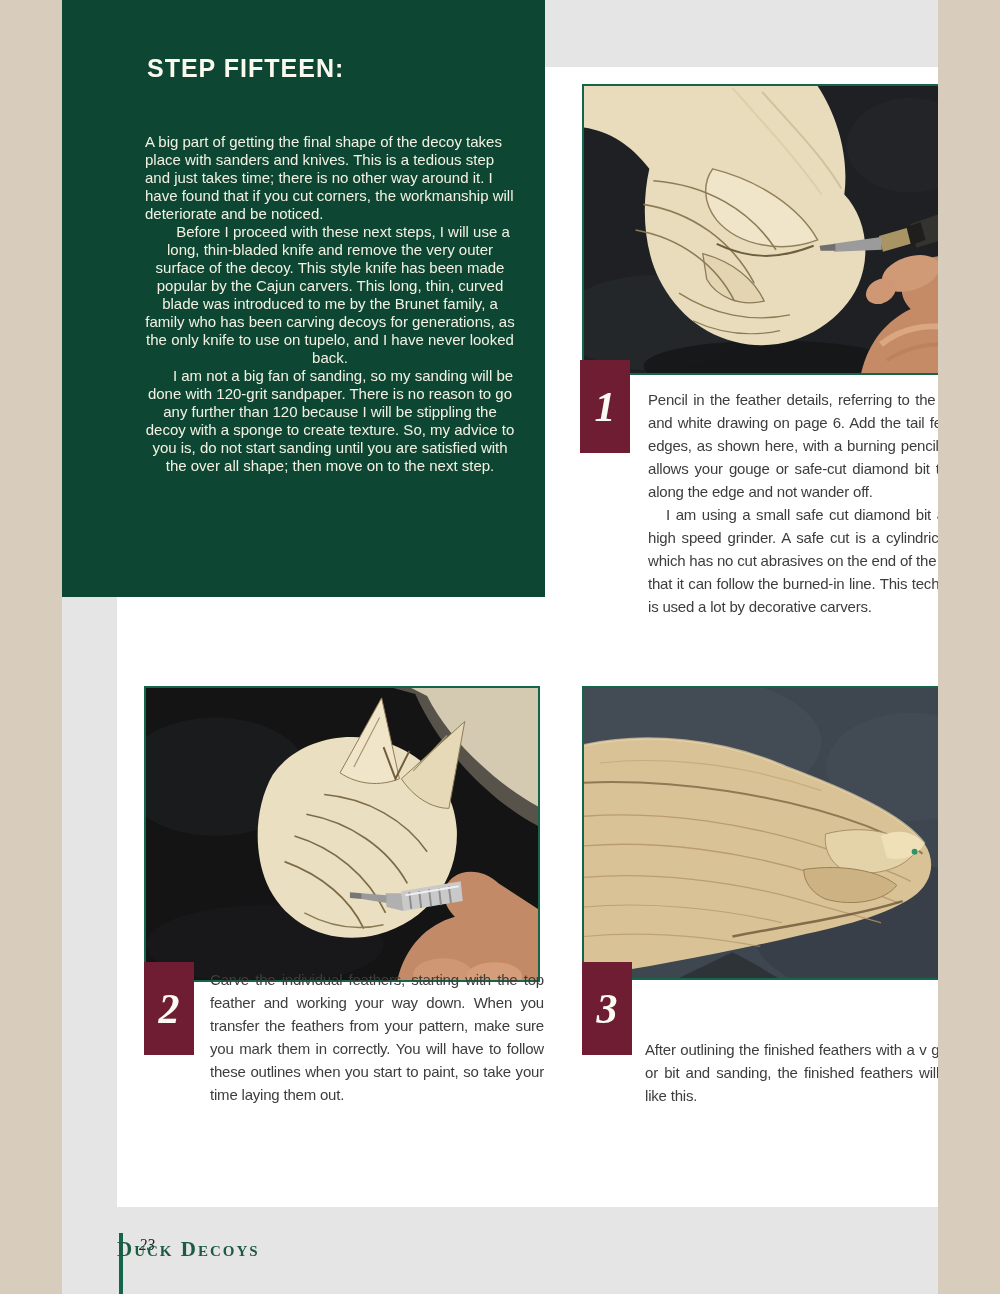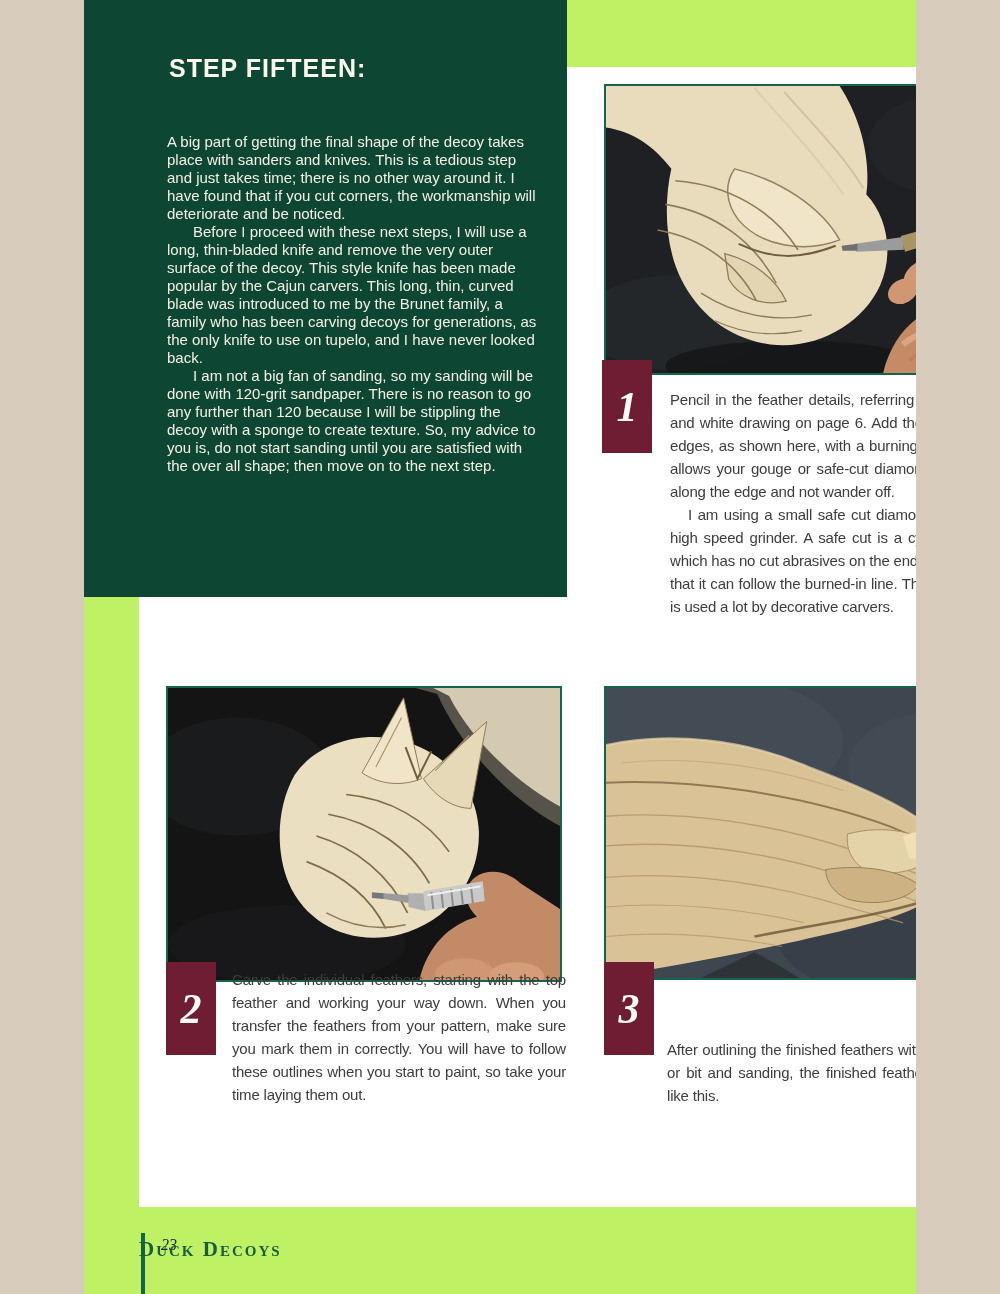--- a/index.html
+++ b/index.html
@@ -1,20 +1,20 @@
 <!DOCTYPE html>
 <html><head>
 <meta charset="utf-8">
 <style>
   html,body { margin:0; padding:0; }
   body { background:#d8cdbd; font-family:"Liberation Sans", sans-serif; }
 
   .page {
     position:relative; width:832px; height:1294px;
-    background:#bef264; overflow:hidden; margin:0 auto;
+    background:#e5e5e5; overflow:hidden; margin:0 auto;padding-left:44px;
   }
 
   
   .sheet {
     position:absolute; left:55px; top:67px; width:884px; height:1140px;
     background:#ffffff;
   }
 
   
   .intro-panel {
@@ -28,21 +28,21 @@
   .panel-title {
     position:absolute; left:83px; top:82px;
     font-size:37px; font-weight:bold; font-style:italic; color:#fbf9ee;
     letter-spacing:0.5px;
   }
   .panel-body {
     position:absolute; left:83px; top:133px; width:370px;
     font-size:15px; line-height:18px; color:#f4f1e3;
   }
   .panel-body p { margin:0; }
-  .panel-body p.indent { text-indent:26px; }
+  .panel-body p.indent { text-indent:26px;text-align:center; }
 
   
   .photo-frame {
     position:absolute; border:2px solid #15654b; background:#17181a;
     box-sizing:border-box;
   }
   .photo-frame svg { display:block; width:100%; height:100%; }
   #photo1 { left:520px; top:84px;  width:393px; height:291px; }
   #photo2 { left:82px;  top:686px; width:396px; height:296px; }
   #photo3 { left:520px; top:686px; width:392px; height:294px; }

